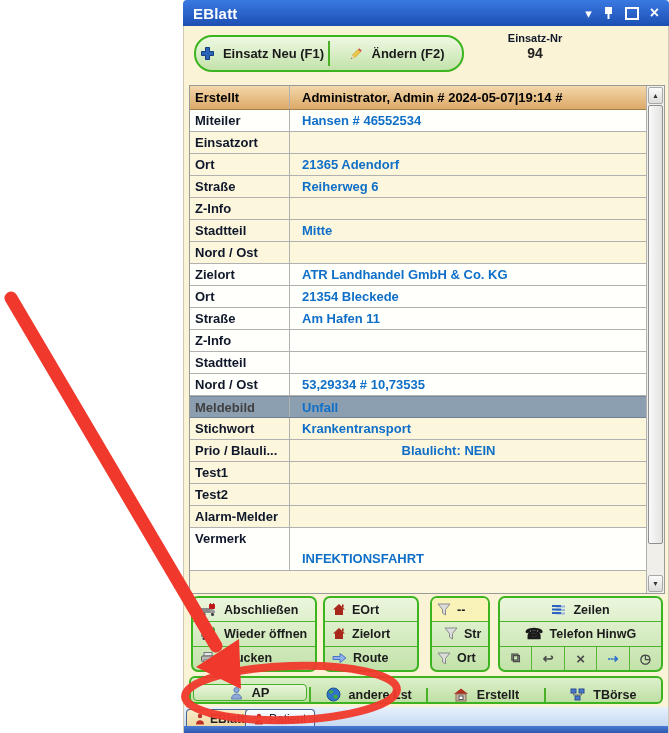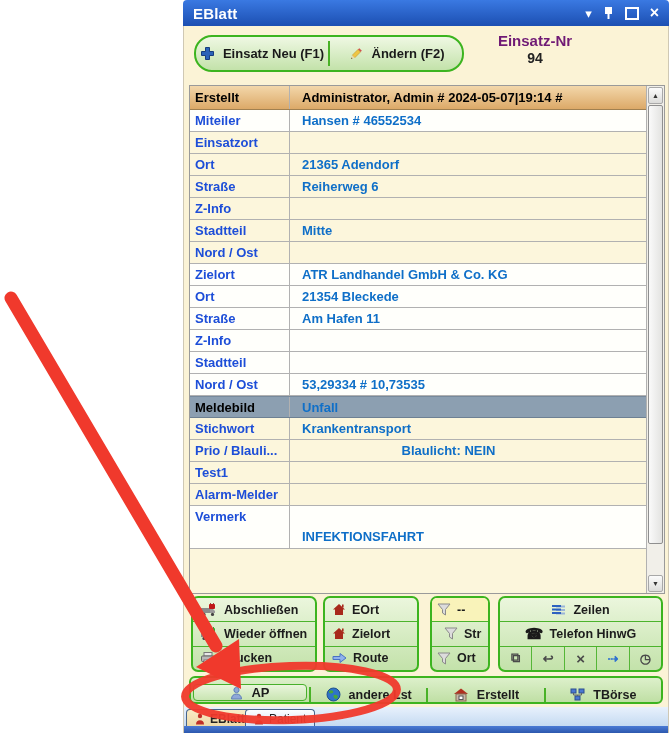--- a/index.html
+++ b/index.html
@@ -17,37 +17,37 @@
   
   .content{position:absolute;left:0;top:26px;right:0;bottom:0;background:#fbf3d6;
     border-left:1px solid #cfc8b4;border-right:1px solid #cfc8b4}
   
   .bigbtn{position:absolute;left:10px;top:9px;width:266px;height:33px;border:2px solid #3cb41f;
     border-radius:18px;background:linear-gradient(#eff8e3,#c3e2aa);display:flex;align-items:stretch}
   .bigbtn .half{flex:1;display:flex;align-items:center;justify-content:center;gap:8px;
     font-size:13px;font-weight:bold;color:#1a1a1a;cursor:pointer}
   .bigbtn .vdiv{width:2px;background:#49b227;margin:4px 0}
   .enr{position:absolute;left:286px;top:6px;width:130px;text-align:center}
-  .enr .l1{color:#701a75;font-weight:bold;font-size:15px}
+  .enr .l1{color:#0f172a;font-weight:bold;font-size:11px}
   .enr .l2{color:#222;font-size:14px;font-weight:bold;margin-top:1px}
   
   .table{position:absolute;left:5px;top:59px;width:474px;height:507px;border:1px solid #9a9a9a;
     background:#fcf6dc;box-sizing:content-box}
   .rows{position:absolute;left:0;top:0;right:17px;bottom:0}
   .trow{display:flex;height:22px;box-sizing:border-box;border-bottom:1px solid #b1b1b1}
   .trow .tl{width:100px;box-sizing:border-box;border-right:1px solid #b1b1b1;
-    font-size:13px;font-weight:bold;color:#1d4ed8;padding:3px 0 0 5px;white-space:nowrap;overflow:hidden}
+    font-size:13px;font-weight:bold;color:#0f172a;padding:3px 0 0 5px;white-space:nowrap;overflow:hidden}
   .trow .tv{flex:1;font-size:13px;font-weight:bold;color:#0f6fc8;padding:3px 0 15px 12px;white-space:nowrap;overflow:hidden}
   .thead{height:24px;background:linear-gradient(#f3d7aa,#dca968);border-bottom:1px solid #a08050}
   .thead .tl{color:#000;padding-top:4px}
   .thead .tv{color:#000;padding-top:4px}
   .r-white{background:#fffffb}
   .r-cream{background:#fcf6dc}
   .r-sel{background:#8c9fb1;border-top:1px solid #77899b;border-bottom:1px solid #6d8093}
-  .r-sel .tl{color:#000000}
+  .r-sel .tl{color:#404040}
   .tv.center{text-align:center;padding-left:0;padding-right:40px}
   .r-tall{height:43px}
   .r-tall .tv{display:flex;align-items:flex-end;padding-bottom:4px}
   
   .vscroll{position:absolute;top:0;right:0;bottom:0;width:17px;background:#f1efe9;border-left:1px solid #b1b1b1}
   .sbtn{position:absolute;left:1px;right:1px;height:17px;background:linear-gradient(#fbfbfb,#dcdcda);
     border:1px solid #a8a8a8;border-radius:2px;box-sizing:border-box;
     display:flex;align-items:center;justify-content:center;font-size:7px;color:#333}
   .sb-up{top:1px}.sb-dn{bottom:1px}
   .sthumb{position:absolute;left:1px;right:1px;top:19px;bottom:49px;background:linear-gradient(90deg,#fafafa,#e3e3e1);
@@ -212,20 +212,24 @@
           </div>
         <div class="trow r-cream">
             <div class="tl">Prio / Blauli...</div>
             <div class="tv center">Blaulicht: NEIN</div>
           </div>
         <div class="trow r-cream">
             <div class="tl">Test1</div>
             <div class="tv"></div>
           </div>
         <div class="trow r-cream">
+            <div class="tl">Test2</div>
+            <div class="tv"></div>
+          </div>
+        <div class="trow r-cream">
             <div class="tl">Alarm-Melder</div>
             <div class="tv"></div>
           </div>
         <div class="trow r-white r-tall">
             <div class="tl">Vermerk</div>
             <div class="tv">INFEKTIONSFAHRT</div>
           </div>
       </div>
       <div class="vscroll">
         <div class="sbtn sb-up">▲</div>

